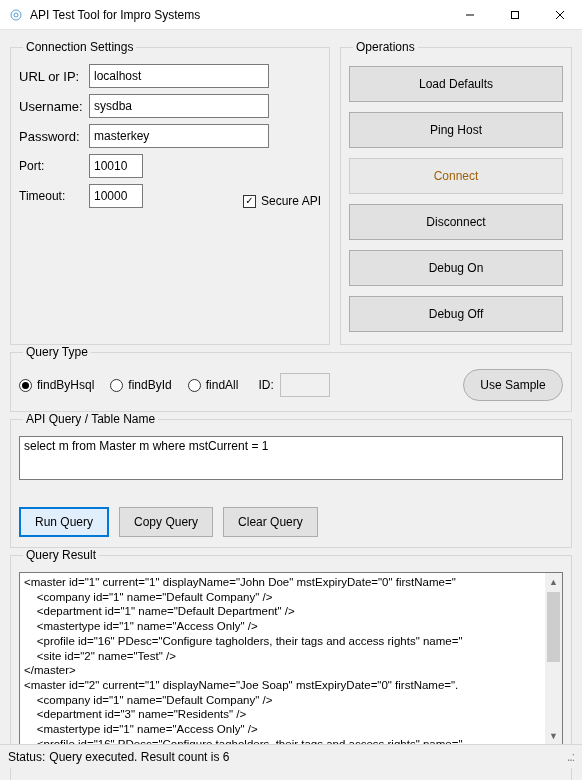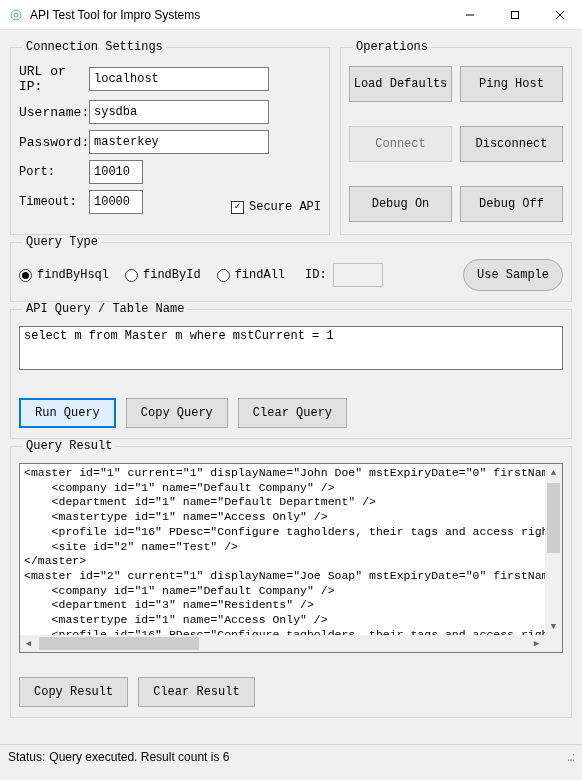--- a/index.html
+++ b/index.html
@@ -41,21 +41,20 @@
   }
   .client {
     padding: 10px 10px 0 10px;
   }
   fieldset.group {
     border: 1px solid #d6d6d6;
     border-radius: 0;
     margin: 0;
     padding: 10px 8px 10px 8px;
     position: relative;
-    font-family: Liberation Mono, monospace;
   }
   fieldset.group > legend {
     font-size: 12px;
     color: #000;
     padding: 0 3px;
     margin-left: 4px;
   }
   .row2 {
     display: flex;
     gap: 10px;
@@ -96,35 +95,35 @@
   .chk {
     display: inline-flex; align-items: center; gap: 5px;
   }
   .chkbox {
     width: 13px; height: 13px; border: 1px solid #333; background:#fff;
     display: inline-flex; align-items:center; justify-content:center;
     font-size:10px; line-height:1;
   }
   .ops-grid {
     display: grid;
-    grid-template-columns: 1fr 1fr;
+    grid-template-columns: 1fr;
     grid-auto-rows: 36px;
-    gap: 24px 8px;
+    gap: 10px 8px;
     padding: 2px 0;
   }
   button.winbtn {
     font: inherit;
     background: #e1e1e1;
     border: 1px solid #adadad;
     padding: 0;
     height: 32px;
     cursor: default;
   }
   button.winbtn.disabled {
-    color: #737373;
+    color: #a16207;
     border-color: #cfcfcf;
     background: #e9e9e9;
   }
   .ops-grid button { height: 36px; }
   .query-type {
     margin-top: 12px;
   }
   .qt-row {
     display: flex;
     gap: 16px;

